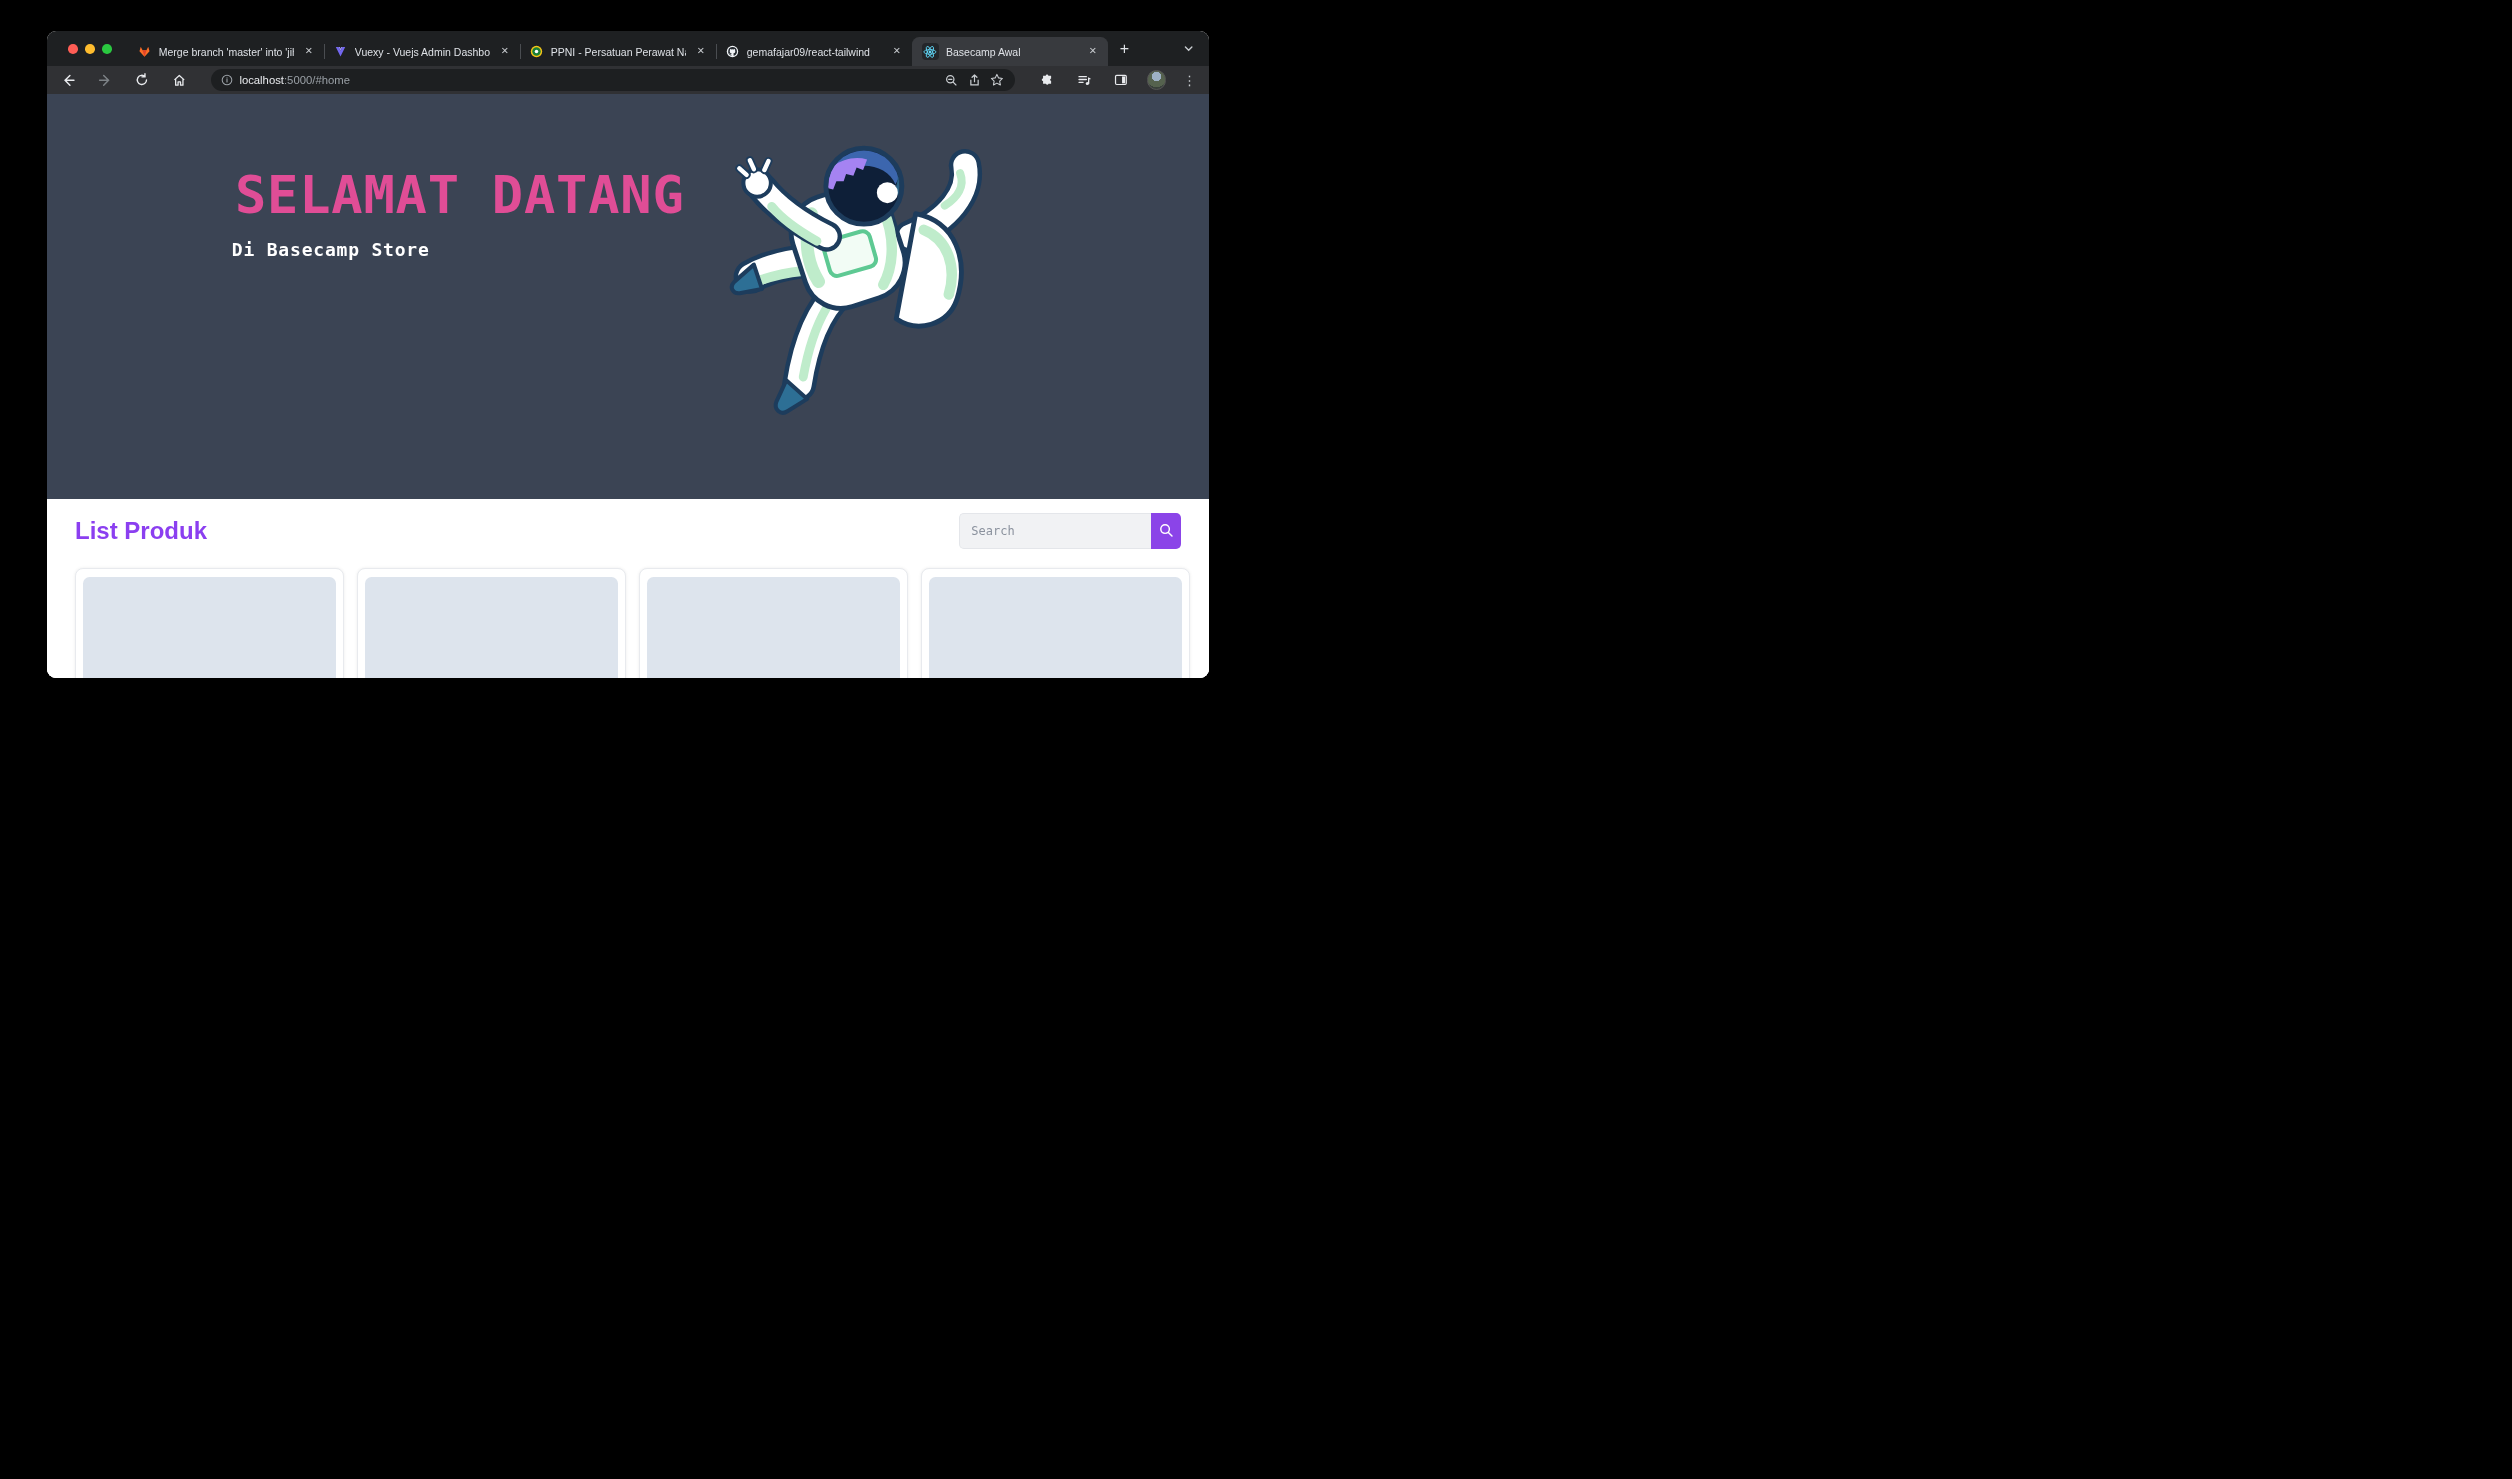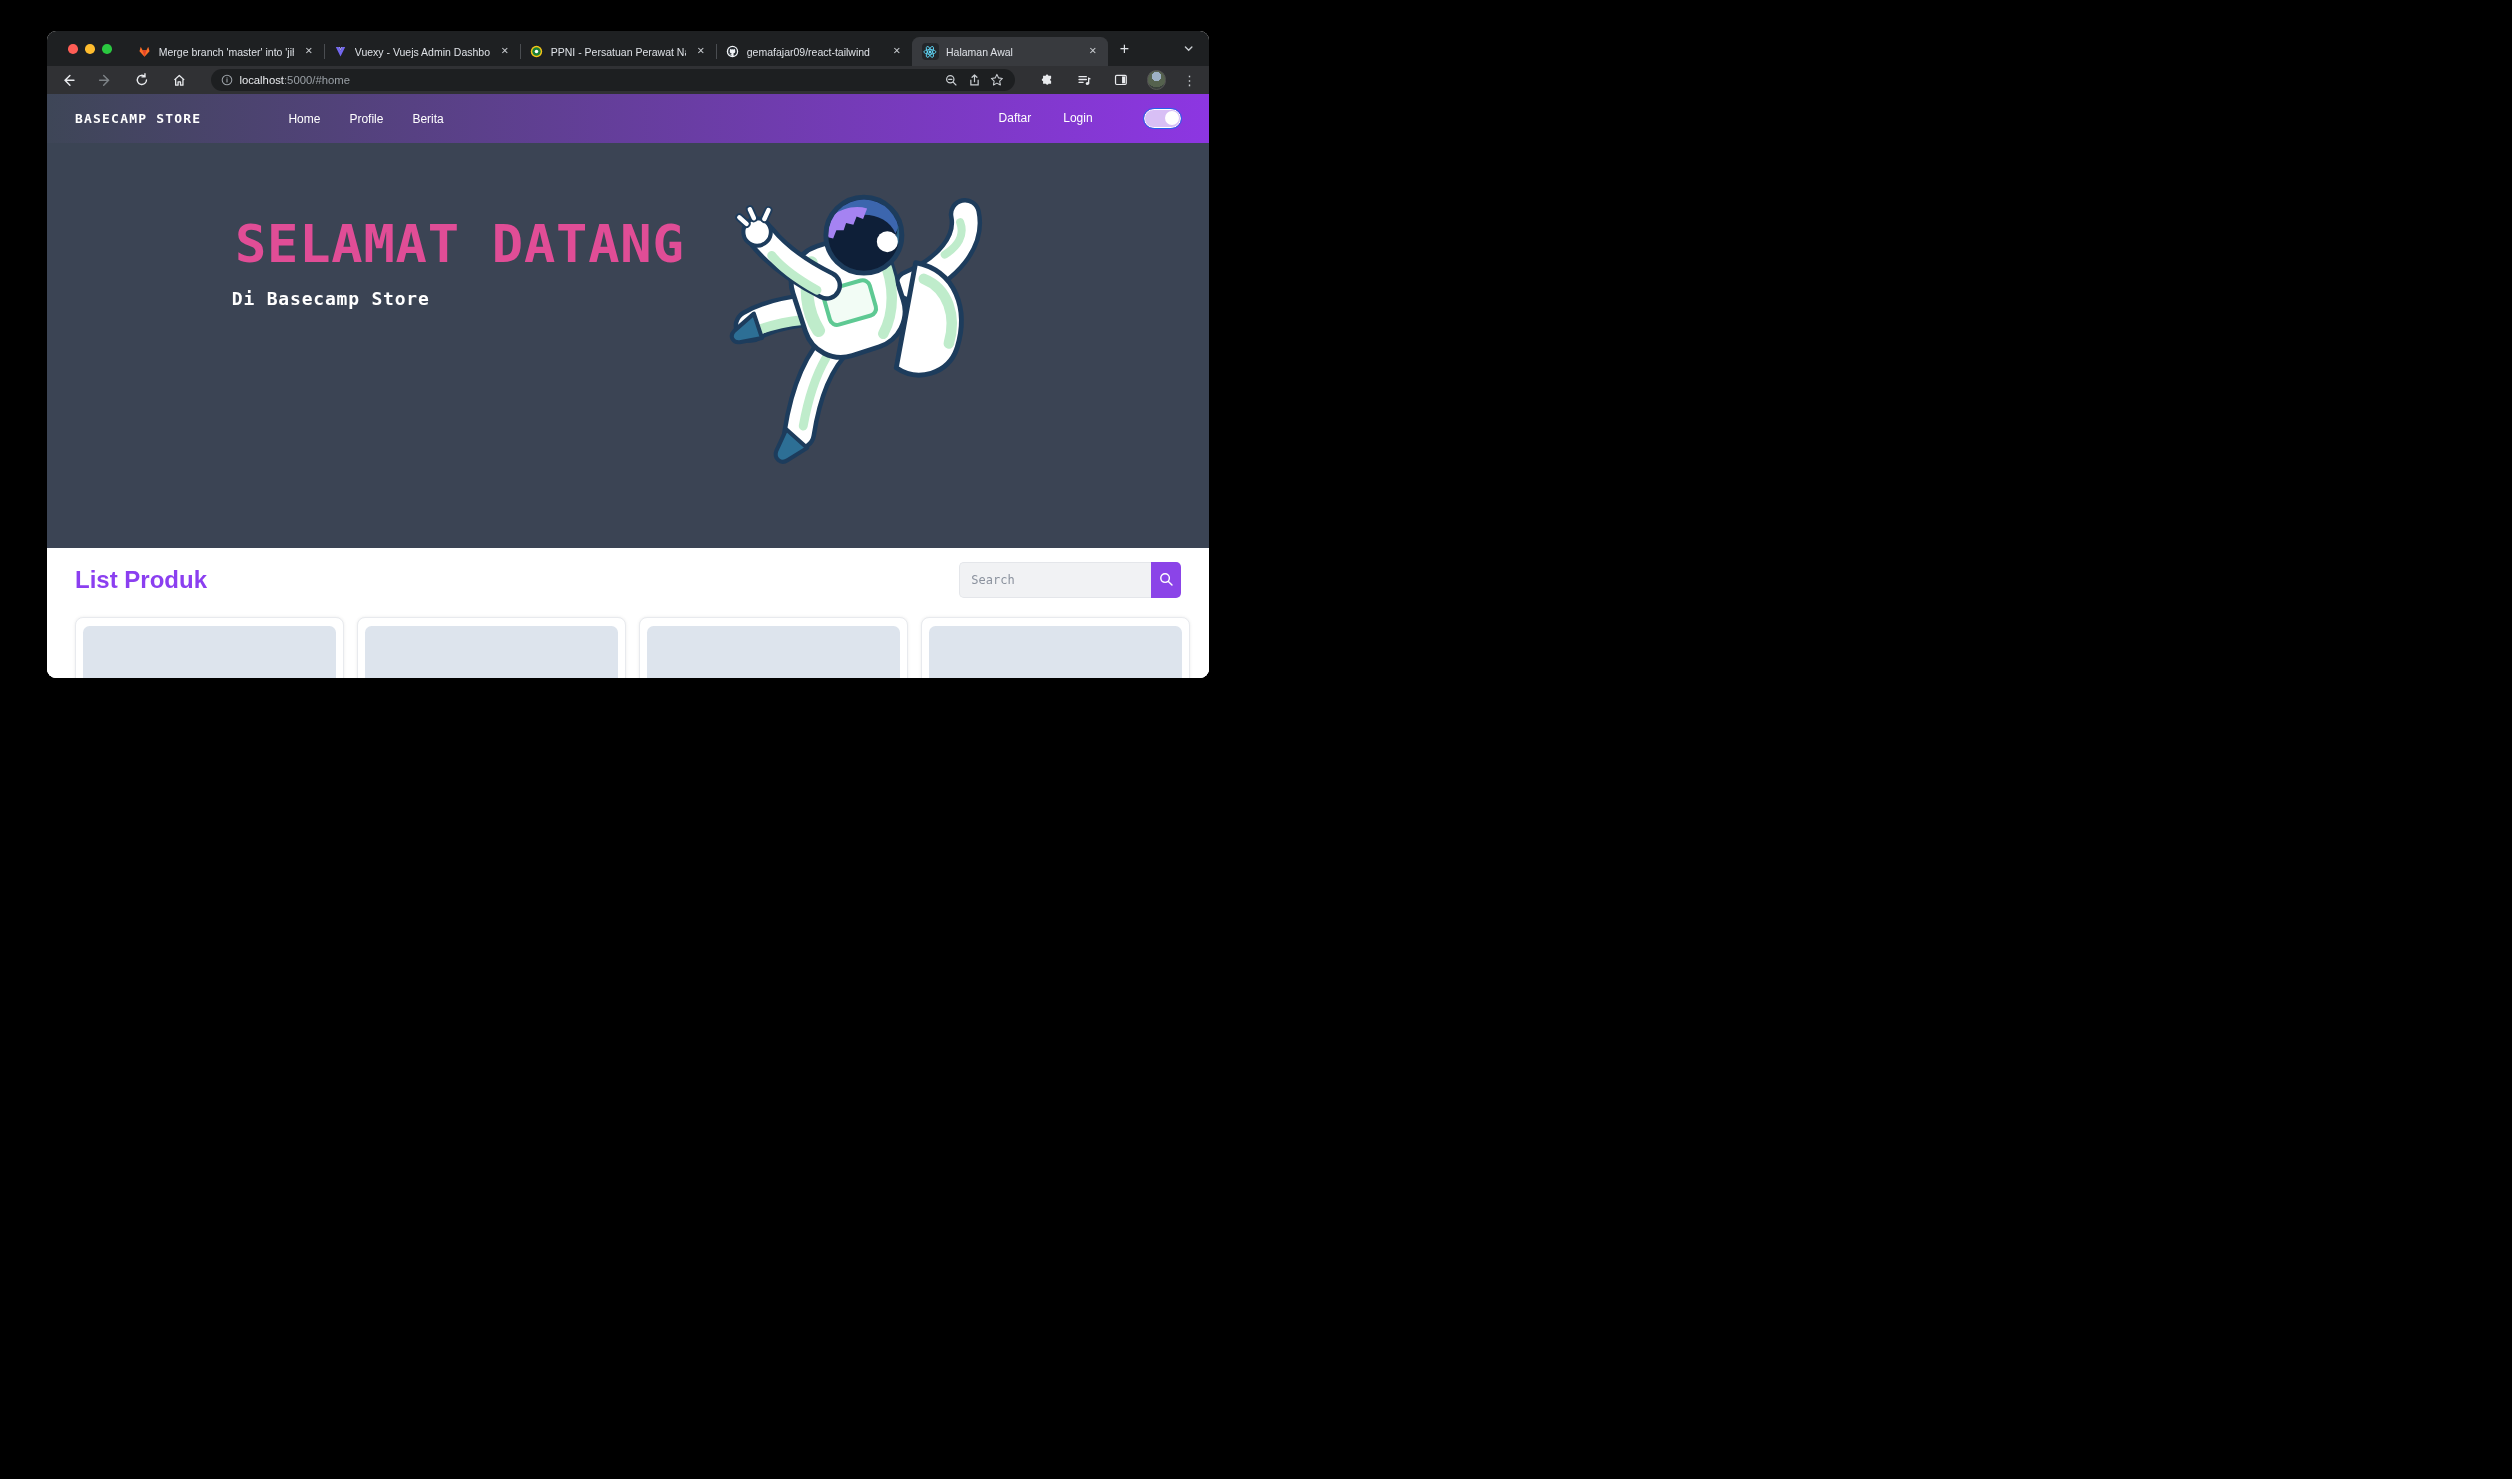--- a/index.html
+++ b/index.html
@@ -156,21 +156,21 @@
           </span>
         <span class="title">gemafajar09/react-tailwind</span>
         <span class="close">✕</span>
       </div>
       <div class="tab active">
         <span class="fav-bg">
             <svg width="13.8" height="13.8" viewBox="0 0 16 16">
               <use href="#i-react"></use>
             </svg>
           </span>
-        <span class="title">Halaman Awal</span>
+        <span class="title">Basecamp Awal</span>
         <span class="close">✕</span>
       </div>
       <div class="newtab">
           <span>+</span>
         </div>
     </div>
     <div class="tabchev">
       <svg width="11.3" height="11.3" viewBox="0 0 14 14">
           <path d="M3 5l4 4 4-4" stroke="#c9cdd1" stroke-width="1.7" fill="none" stroke-linecap="round"></path>
         </svg>
@@ -241,35 +241,20 @@
           <rect x="2" y="3" width="14" height="12" rx="1.5" stroke="#e8eaed" stroke-width="1.6" fill="none"></rect>
           <rect x="10.5" y="4.5" width="4" height="9" fill="#e8eaed"></rect>
         </svg>
     </span>
     <span class="avatar"></span>
     <span class="dots">⋮</span>
   </div>
 
   <div class="page">
 
-    <div class="site-nav">
-      <span class="brand mono">BASECAMP STORE</span>
-      <div class="nav-links">
-        <a href="#">Home</a>
-        <a href="#">Profile</a>
-        <a href="#">Berita</a>
-      </div>
-      <div class="auth-links">
-        <a href="#">Daftar</a>
-        <a href="#">Login</a>
-        <span class="toggle">
-            <span class="knob"></span>
-          </span>
-      </div>
-    </div>
 
     <div class="hero">
       <div class="hero-copy">
         <div class="hero-title mono">SELAMAT DATANG</div>
         <div class="hero-sub mono">Di Basecamp Store</div>
       </div>
       <div class="astronaut">
         <svg viewBox="0 0 340 348" width="275" height="282">
           <g stroke-linecap="round" stroke-linejoin="round">
 

